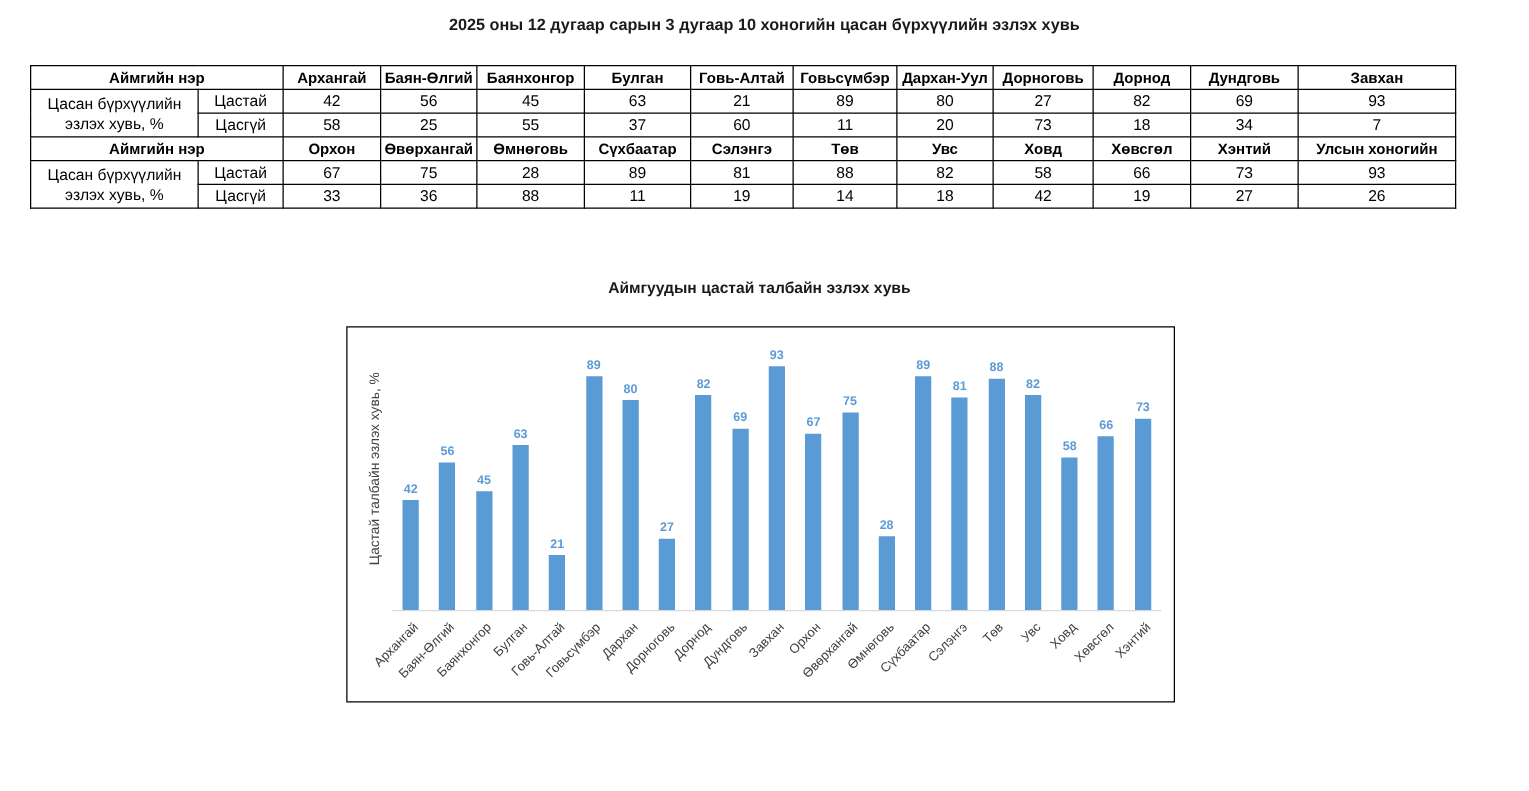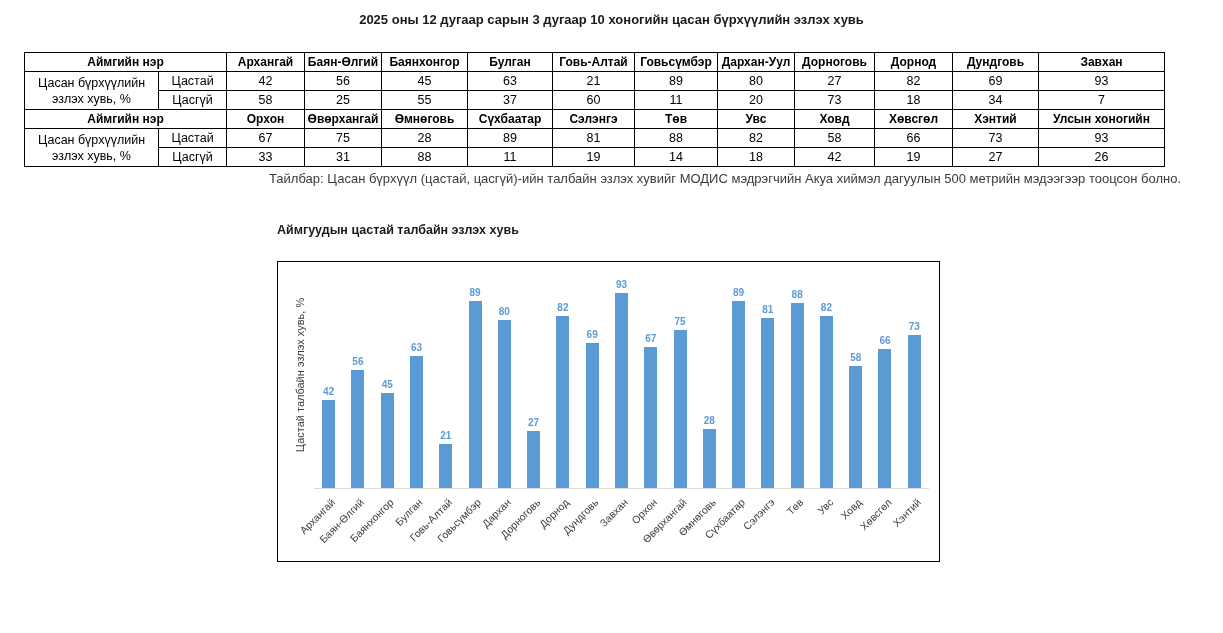--- a/index.html
+++ b/index.html
@@ -22,21 +22,21 @@
     height:18px;padding:0 1px;line-height:16px;overflow:hidden;white-space:nowrap;
   }
   .data-table td.hdr{font-weight:bold;font-size:12px;}
   .data-table td.rowlab{white-space:normal;line-height:16px;font-size:12.5px;}
   .note{
     position:absolute;left:269px;top:171px;font-size:13px;color:#3b3b3b;
     white-space:nowrap;
   }
   
   .chart-title{
-    position:absolute;left:277px;top:223px;width:661px;
+    position:absolute;left:277px;top:223px;width:661px;text-align:center;
     font-size:12.5px;font-weight:bold;color:#1a1a1a;
   }
   .chart-frame{
     position:absolute;left:277px;top:261px;width:661px;height:299px;
     border:1.5px solid #000;background:#fff;
   }
   .y-axis-title{
     position:absolute;left:22px;top:113px;transform:translate(-50%,-50%) rotate(-90deg);
     white-space:nowrap;font-size:11px;color:#404040;
   }
@@ -149,35 +149,34 @@
           <td>88</td>
           <td>82</td>
           <td>58</td>
           <td>66</td>
           <td>73</td>
           <td>93</td>
         </tr>
         <tr>
           <td>Цасгүй</td>
           <td>33</td>
-          <td>31</td>
+          <td>36</td>
           <td>88</td>
           <td>11</td>
           <td>19</td>
           <td>14</td>
           <td>18</td>
           <td>42</td>
           <td>19</td>
           <td>27</td>
           <td>26</td>
         </tr>
       </tbody>
   </table>
 
-  <div class="note">Тайлбар: Цасан бүрхүүл (цастай, цасгүй)-ийн талбайн эзлэх хувийг МОДИС мэдрэгчийн Акуа хиймэл дагуулын 500 метрийн мэдээгээр тооцсон болно.</div>
 
   <div class="chart-title">Аймгуудын цастай талбайн эзлэх хувь</div>
 
   <div class="chart-frame">
     <div class="y-axis-title">Цастай талбайн эзлэх хувь, %</div>
     <div class="plot-area" style="border-bottom-color: rgb(217, 217, 217);">
         <div class="slot">
           <div class="bar-value" style="color: rgb(91, 155, 213);">42</div>
           <div class="bar" style="height: 88.3px; background: rgb(91, 155, 213);"></div>
           <div class="x-label">Архангай</div>

